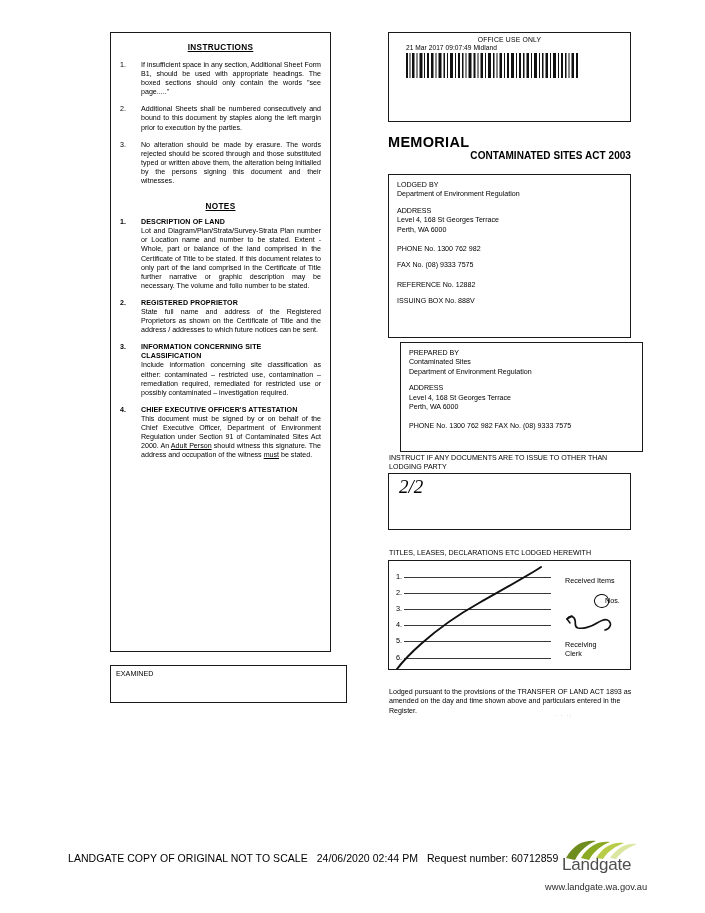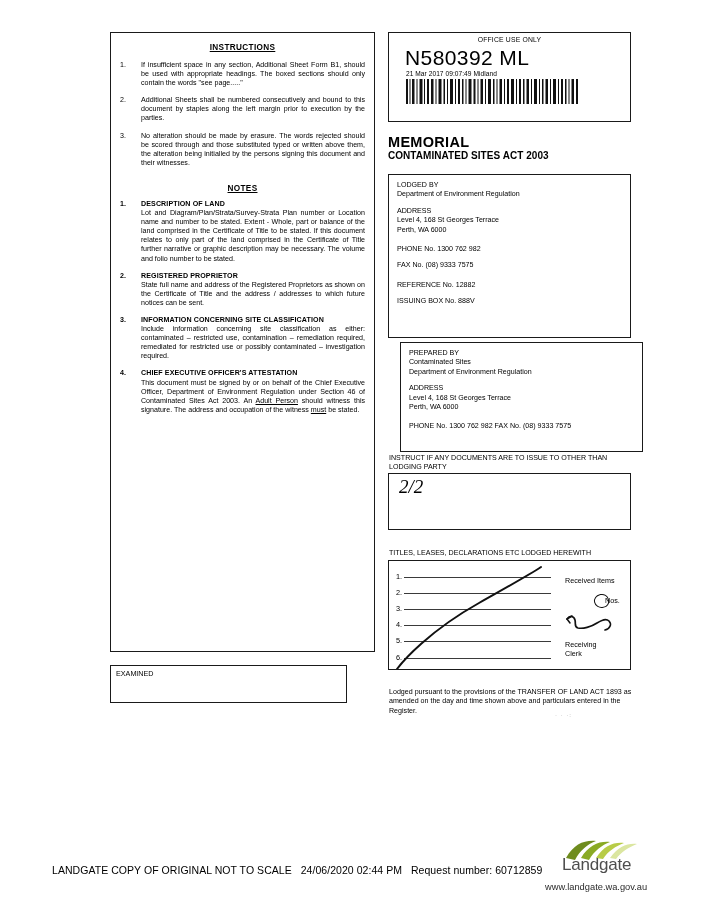--- a/index.html
+++ b/index.html
@@ -28,21 +28,21 @@
     position: absolute;
     border: 1.3px solid #1a1a1a;
     box-sizing: border-box;
     background: #fff;
   }
 
   
   #instructions-box {
     left: 110px;
     top: 32px;
-    width: 265px;
+    width: 221px;
     height: 620px;
     padding: 8px 9px 0 9px;
   }
 
   .section-heading {
     text-align: center;
     font-size: 8.2px;
     font-weight: bold;
     text-decoration: underline;
     letter-spacing: .35px;
@@ -130,21 +130,21 @@
     text-align: left;
     font-size: 14.5px;
     font-weight: bold;
     letter-spacing: .3px;
   }
   #memorial-subtitle {
     position: absolute;
     left: 388px;
     top: 150px;
     width: 243px;
-    text-align: left;
+    text-align: right;
     font-size: 10px;
     font-weight: bold;
     letter-spacing: .05px;
   }
 
   #lodged-by-box {
     left: 388px;
     top: 174px;
     width: 243px;
     height: 164px;
@@ -272,26 +272,25 @@
     left: 555px;
     top: 712px;
     font-size: 6px;
     color: #9a9a9a;
     letter-spacing: 1px;
   }
 
   
   #footer-text {
     position: absolute;
-    left: 52px;
+    left: 68px;
     top: 852px;
     font-size: 10.5px;
     letter-spacing: .05px;
     white-space: nowrap;
-    margin-top: 12px;
   }
   #landgate-logo {
     position: absolute;
     left: 562px;
     top: 838px;
     width: 85px;
     height: 36px;
   }
   #landgate-wordmark {
     position: absolute;
@@ -355,33 +354,32 @@
       <div class="body">
         <span class="ttl">INFORMATION CONCERNING SITE CLASSIFICATION</span>
         <span>Include information concerning site classification as either: contaminated – restricted use, contamination – remediation required, remediated for restricted use or possibly contaminated – investigation required.</span>
       </div>
     </div>
 
     <div class="num-item bold-head">
       <div class="num">4.</div>
       <div class="body">
         <span class="ttl">CHIEF EXECUTIVE OFFICER'S ATTESTATION</span>
-        <span>This document must be signed by or on behalf of the Chief Executive Officer, Department of Environment Regulation under Section 46 of Contaminated Sites Act 2003. An </span><span class="u">Adult Person</span><span> should witness this signature.  The address and occupation of the witness </span><span class="u">must</span><span> be stated.</span>
+        <span>This document must be signed by or on behalf of the Chief Executive Officer, Department of Environment Regulation under Section 91 of Contaminated Sites Act 2000. An </span><span class="u">Adult Person</span><span> should witness this signature.  The address and occupation of the witness </span><span class="u">must</span><span> be stated.</span>
       </div>
     </div>
 
   </div>
 
   <div class="box" id="examined-box">
     <div class="lbl">EXAMINED</div>
   </div>
 
   <div class="box" id="office-use-box">
     <div id="office-use-title">OFFICE USE ONLY</div>
-    <div id="doc-number">N580392 ML</div>
     <div id="doc-timestamp">21 Mar 2017 09:07:49 Midland</div>
     <svg id="barcode" viewBox="0 0 174 25" preserveAspectRatio="none">
       <g fill="#111">
         <rect x="0" y="0" width="2" height="25"></rect>
           <rect x="3.5" y="0" width="1" height="25"></rect>
         <rect x="6" y="0" width="2.5" height="25"></rect>
           <rect x="10.5" y="0" width="1" height="25"></rect>
         <rect x="13.5" y="0" width="3" height="25"></rect>
           <rect x="18" y="0" width="1" height="25"></rect>
         <rect x="21" y="0" width="2" height="25"></rect>

